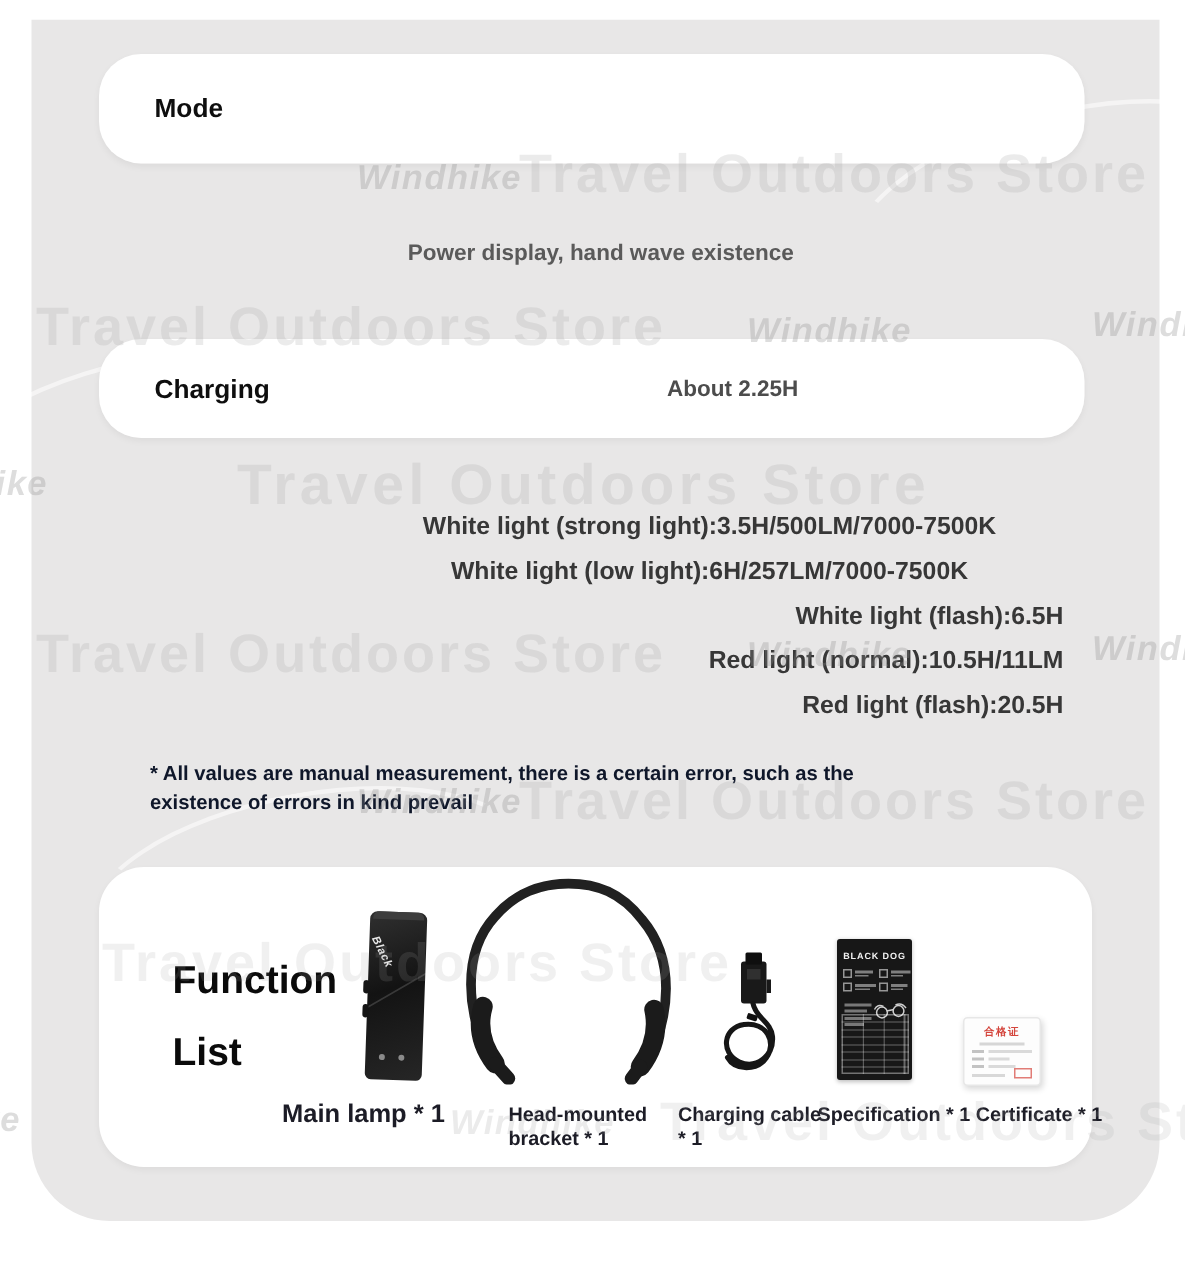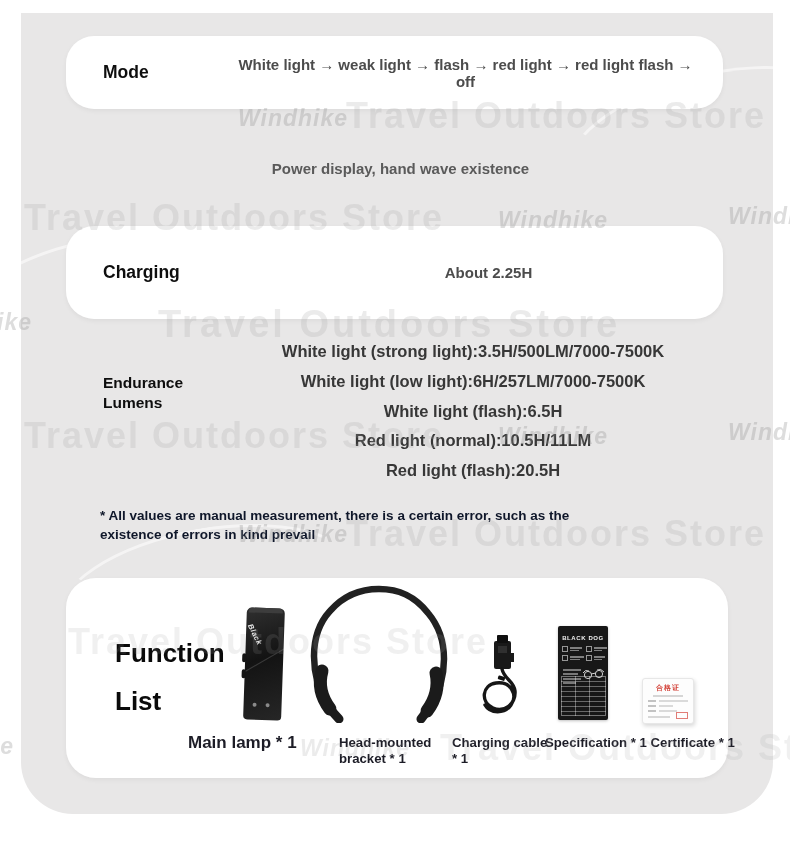--- a/index.html
+++ b/index.html
@@ -33,21 +33,21 @@
               align-items:center;padding:0 25px 0 37px;box-sizing:border-box;}
   .row-label{flex:0 0 130px;font-weight:bold;font-size:17.5px;color:#0e0e0e;}
   .row-value{flex:1;text-align:center;font-weight:bold;font-size:15px;color:#4c4c4c;}
 
   
   #endurance{position:absolute;left:66px;top:320px;width:657px;height:156px;z-index:3;}
   #end-label{position:absolute;left:37px;top:40px;font-weight:bold;font-size:15.5px;
              color:#0e0e0e;line-height:20px;}
   #end-lines{position:absolute;left:171px;top:4px;right:14px;}
   .end-line{font-weight:bold;font-size:16.5px;color:#373737;line-height:29.8px;
-            text-align:center;white-space:nowrap;}
+            text-align:right;white-space:nowrap;}
   .end-line:nth-child(1),.end-line:nth-child(2){text-align:center;}
 
   
   #note{position:absolute;left:100px;top:494px;width:580px;z-index:3;
         font-weight:bold;font-size:13.5px;line-height:18.5px;color:#0f172a;}
 
   
   #products{position:absolute;left:66px;top:565px;width:662px;height:200px;
             background:rgba(255,255,255,.97);border-radius:30px;z-index:3;
             box-shadow:0 2px 5px rgba(0,0,0,.05);}
@@ -118,37 +118,32 @@
 <div id="page">
 
   <div id="panel"></div>
 
   <div class="arc" id="arc1"></div>
   <div class="arc" id="arc2"></div>
   <div class="arc" id="arc3"></div>
 
   <div class="spec-card" style="top:23px;height:73px;">
     <span class="row-label">Mode</span>
-    <span class="row-value">White light → weak light → flash → red light → red light flash → off</span>
   </div>
 
   <div class="spec-plain" style="top:126px;height:58px;">
     <span class="row-value" style="color:#5a5a5a;">Power display, hand wave existence</span>
   </div>
 
-  <div class="spec-card" style="top:213px;height:93px;gap:46px;">
+  <div class="spec-card" style="top:213px;height:66px;gap:46px;">
     <span class="row-label">Charging</span>
     <span class="row-value">About 2.25H</span>
   </div>
 
   <div id="endurance">
-    <div id="end-label">
-      <div>Endurance</div>
-      <div>Lumens</div>
-    </div>
     <div id="end-lines">
       <div class="end-line">White light (strong light):3.5H/500LM/7000-7500K</div>
       <div class="end-line">White light (low light):6H/257LM/7000-7500K</div>
       <div class="end-line">White light (flash):6.5H</div>
       <div class="end-line">Red light (normal):10.5H/11LM</div>
       <div class="end-line">Red light (flash):20.5H</div>
     </div>
   </div>
 
   <div id="note">

